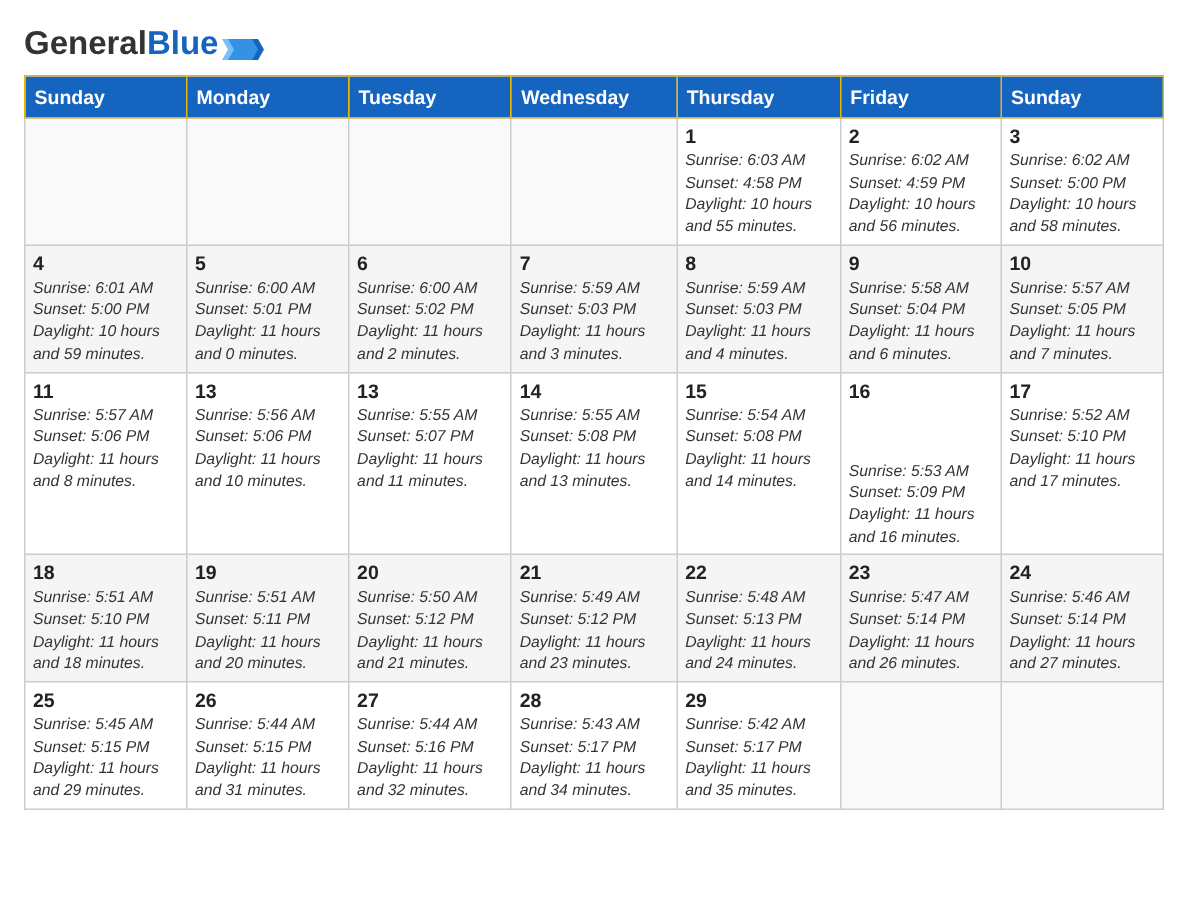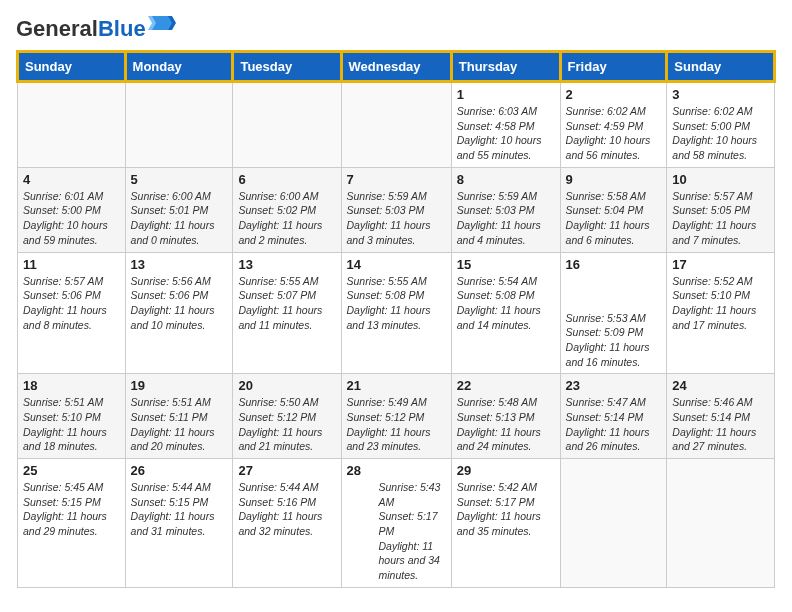--- a/index.html
+++ b/index.html
@@ -44,21 +44,21 @@
       border-collapse: collapse;
       font-size: 11px;
     }
     thead tr th {
       background: #1565c0;
       color: #fff;
       text-align: left;
       padding: 6px 6px;
       font-size: 13px;
       font-weight: bold;
-      border: 3px solid #eab308;
+      border: 1px solid #eab308;
     }
     tbody tr td {
       border: 1px solid #ccc;
       vertical-align: top;
       padding: 4px 5px;
       width: 113px;
       min-height: 80px;
       background: #fff;
     }
     tbody tr:nth-child(even) td {
@@ -79,21 +79,21 @@
     }
     .empty-cell {
       background: #f9f9f9;
     }
   </style>
 </head>
 <body>
 
 <div class="header-area">
   <div class="logo">
-    <div style="display:flex;align-items:flex-start;">
+    <div style="display:flex;align-items:flex-end;">
       <span class="logo-text">
         <span>General</span><span class="blue">Blue</span>
       </span>
       <svg width="28" height="18" viewBox="0 0 28 18" style="margin-left:2px;margin-top:-2px;">
         <polygon points="4,2 24,2 28,9 24,16 4,16 8,9" fill="#1565c0"></polygon>
         <polygon points="0,2 20,2 24,9 20,16 0,16 4,9" fill="#42a5f5" opacity="0.7"></polygon>
       </svg>
     </div>
   </div>
 </div>
@@ -281,21 +281,21 @@
 Daylight: 11 hours and 31 minutes.</div>
         </td>
         <td>
           <span class="day-num">27</span>
           <div class="day-info" style="white-space: pre-line;">Sunrise: 5:44 AM
 Sunset: 5:16 PM
 Daylight: 11 hours and 32 minutes.</div>
         </td>
         <td>
           <span class="day-num">28</span>
-          <div class="day-info" style="white-space: pre-line; margin-left: 32px;">Sunrise: 5:43 AM
+          <div class="day-info" style="white-space: pre-line;">Sunrise: 5:43 AM
 Sunset: 5:17 PM
 Daylight: 11 hours and 34 minutes.</div>
         </td>
         <td>
           <span class="day-num">29</span>
           <div class="day-info" style="white-space: pre-line;">Sunrise: 5:42 AM
 Sunset: 5:17 PM
 Daylight: 11 hours and 35 minutes.</div>
         </td>
         <td class="empty-cell"></td>

